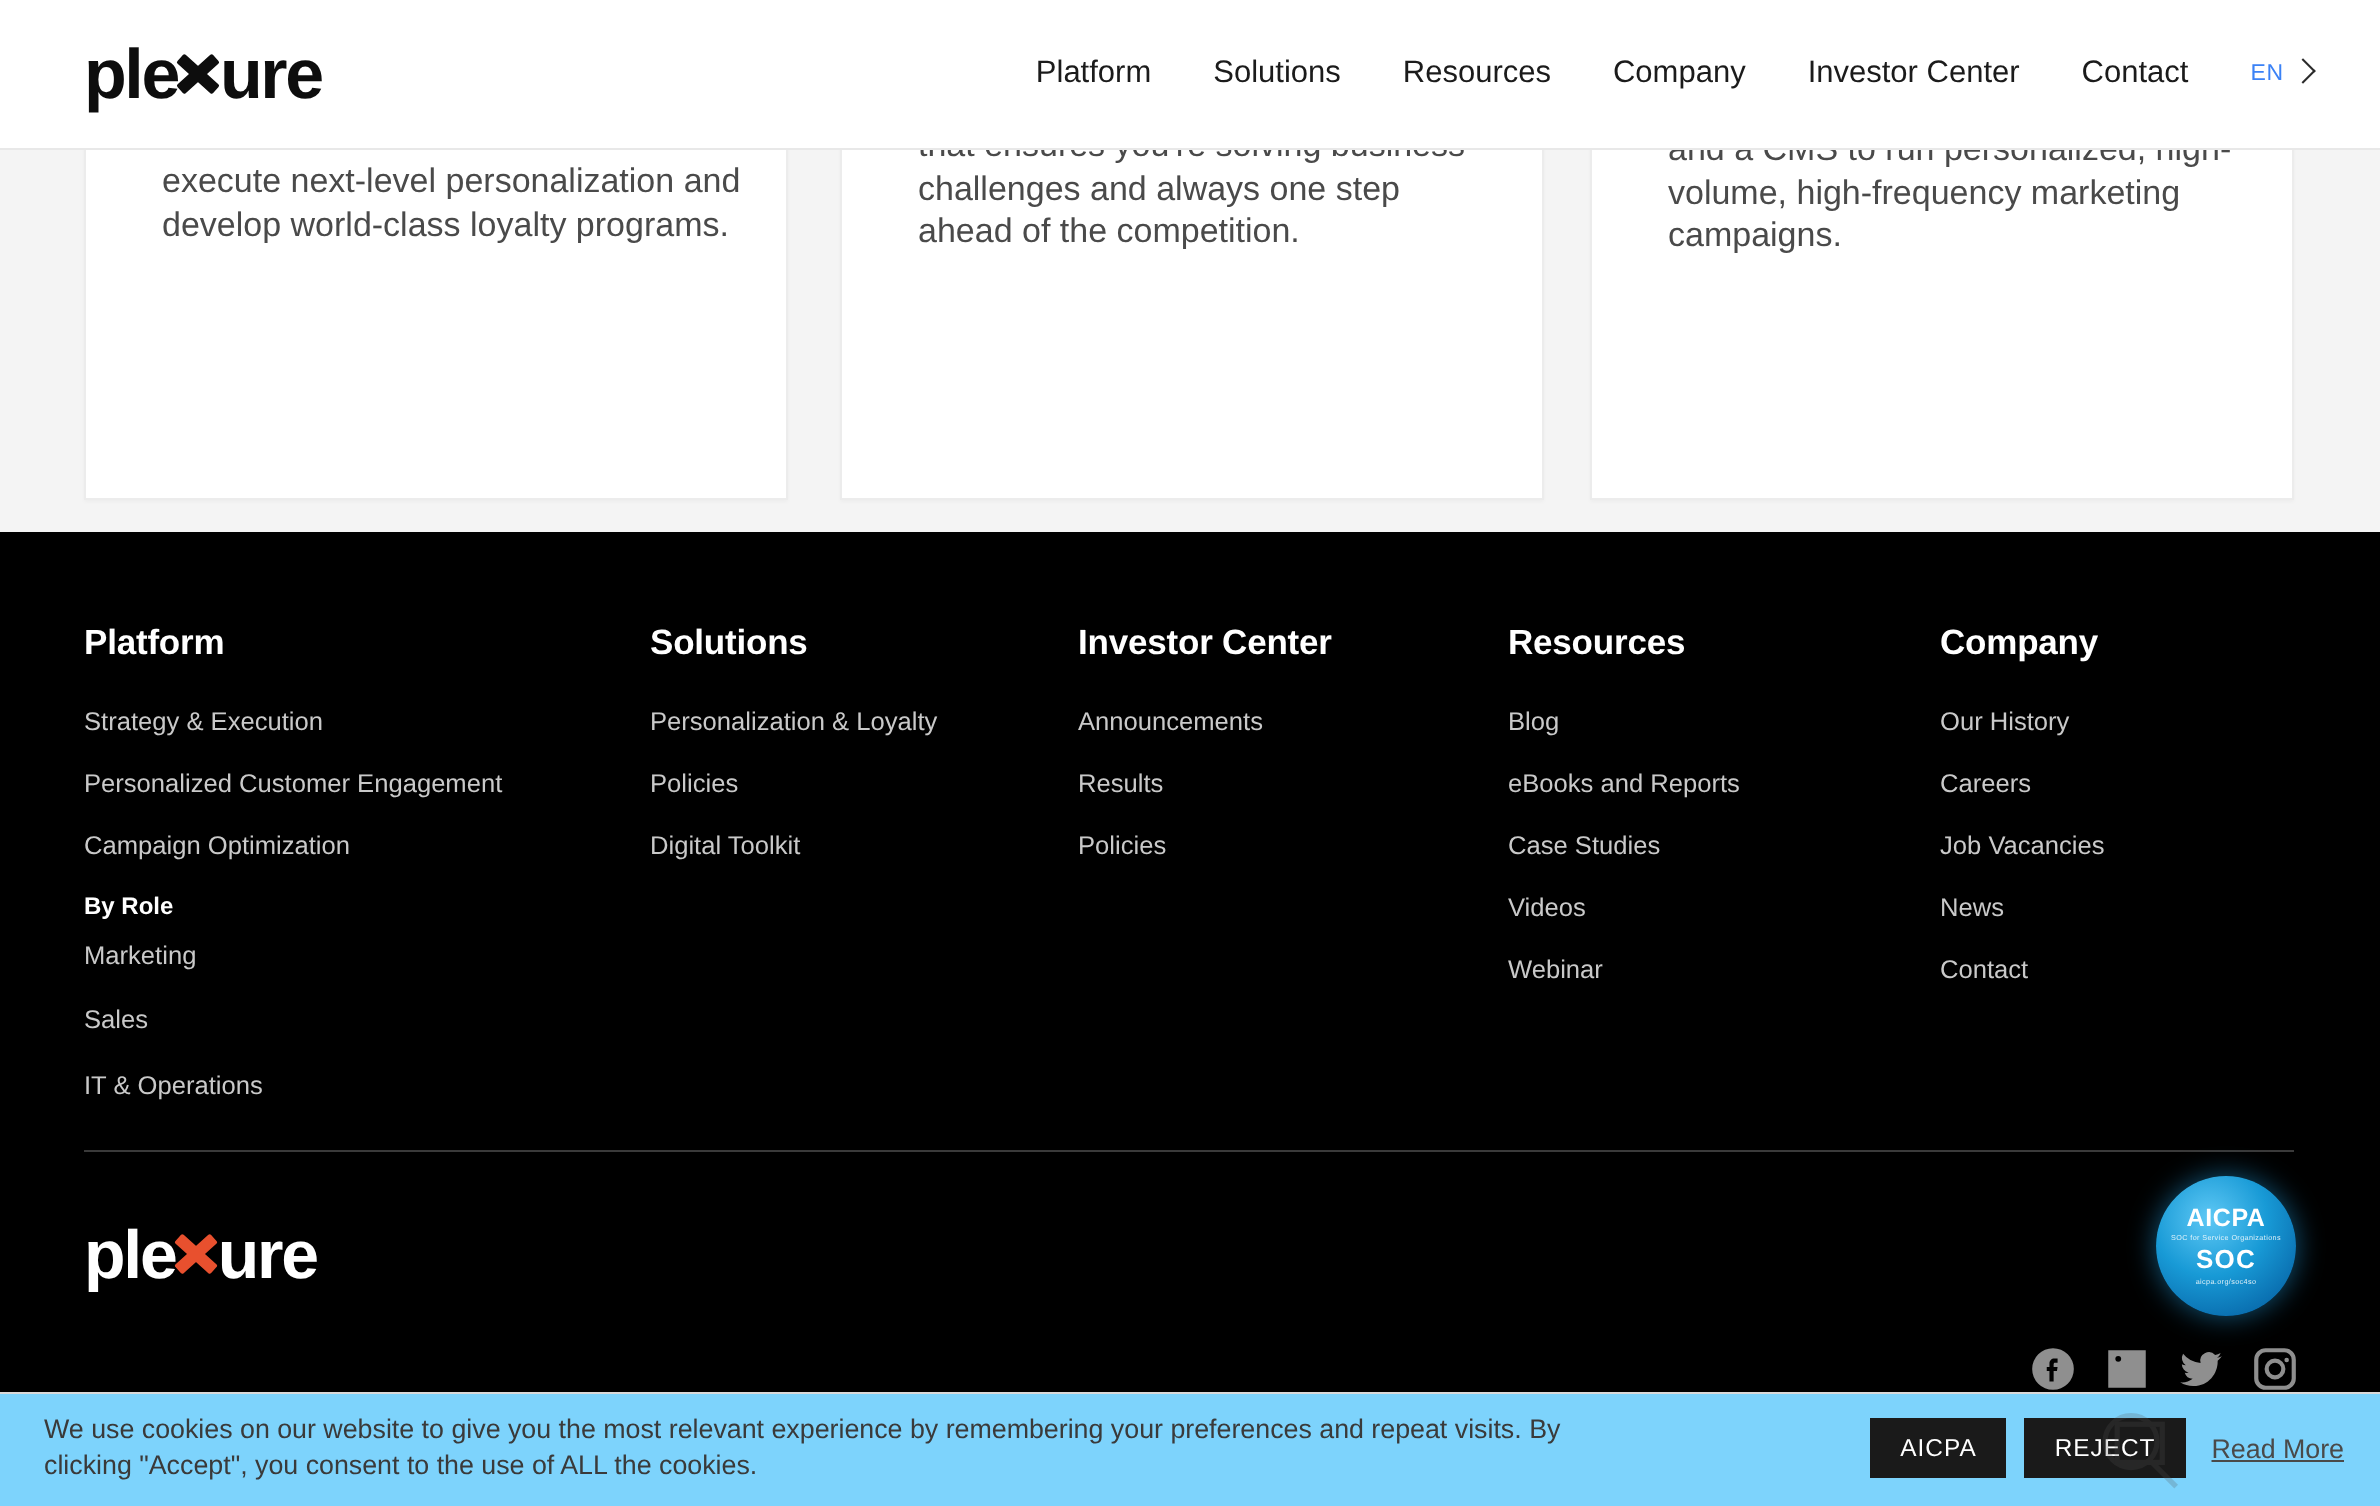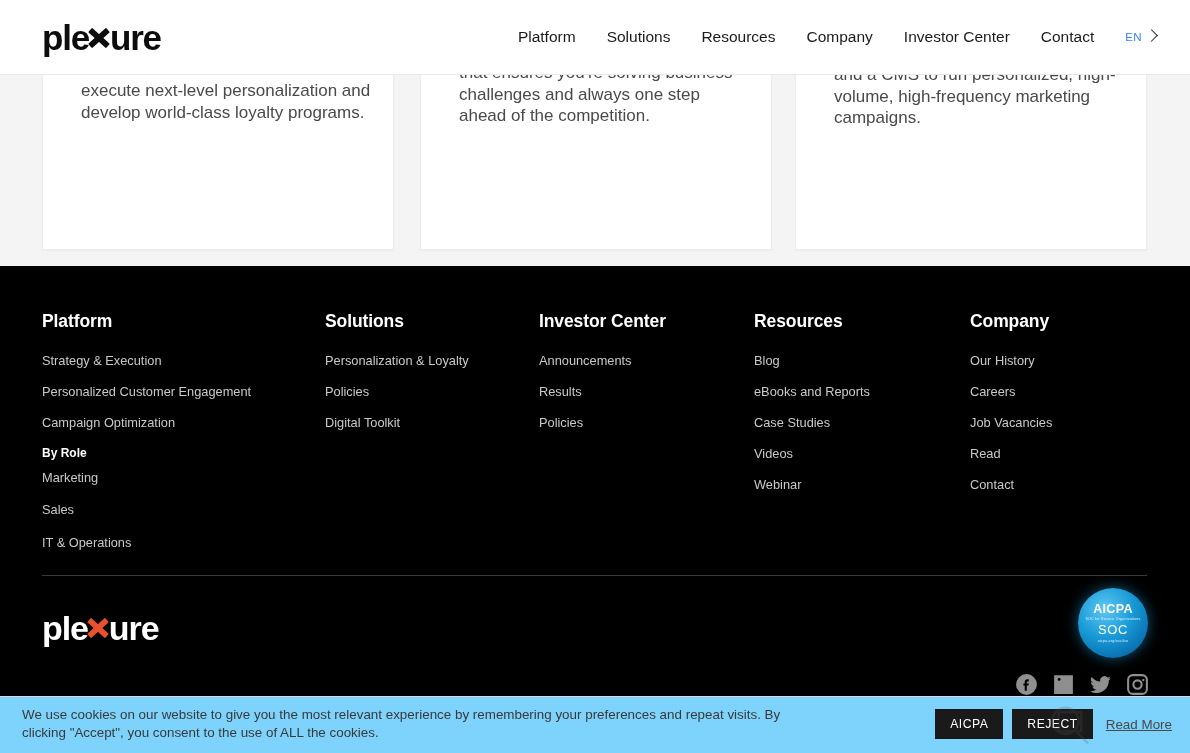--- a/index.html
+++ b/index.html
@@ -121,21 +121,21 @@
   .soc-badge {
     position: absolute; left: 1078px; top: 588px;
     width: 70px; height: 70px; border-radius: 50%;
     background: radial-gradient(circle at 38% 30%, #5ec8f5 0%, #189ad6 44%, #0a6fb0 78%, #063f6c 100%);
     box-shadow: 0 0 14px rgba(35,160,225,.55);
     display: flex; flex-direction: column; align-items: center; justify-content: center;
     color: #ffffff; text-align: center;
   }
   .soc-badge .l1 { font-size: 12.5px; font-weight: 700; letter-spacing: .3px; line-height: 1.05; }
   .soc-badge .l1b { font-size: 3.6px; letter-spacing: .2px; opacity: .85; margin-top: 1px; }
-  .soc-badge .l2 { font-size: 13px; font-weight: 400; letter-spacing: .6px; line-height: 1.05; margin-top: 2px; }
+  .soc-badge .l2 { font-size: 13px; font-weight: 700; letter-spacing: .6px; line-height: 1.05; margin-top: 2px; }
   .soc-badge .l3 { font-size: 3.6px; letter-spacing: .2px; opacity: .85; margin-top: 2px; }
 
   .socials {
     position: absolute; left: 1014px; top: 672px;
     display: flex; gap: 12px; align-items: center;
   }
   .soc-ic { width: 25px; height: 25px; fill: #8f8f8f; cursor: pointer; }
 
   
   .cookiebar {
@@ -242,21 +242,21 @@
         <span class="flink">Case Studies</span>
         <span class="flink">Videos</span>
         <span class="flink">Webinar</span>
       </div>
 
       <div class="fcol col5">
         <div class="fcol-title">Company</div>
         <span class="flink">Our History</span>
         <span class="flink">Careers</span>
         <span class="flink">Job Vacancies</span>
-        <span class="flink">Read</span>
+        <span class="flink">News</span>
         <span class="flink">Contact</span>
       </div>
     </div>
 
     <div class="divider"></div>
 
     <div class="footer-bottom">
       <span class="footer-logo">
           <span>ple</span>
           <span class="logo-x"></span>

